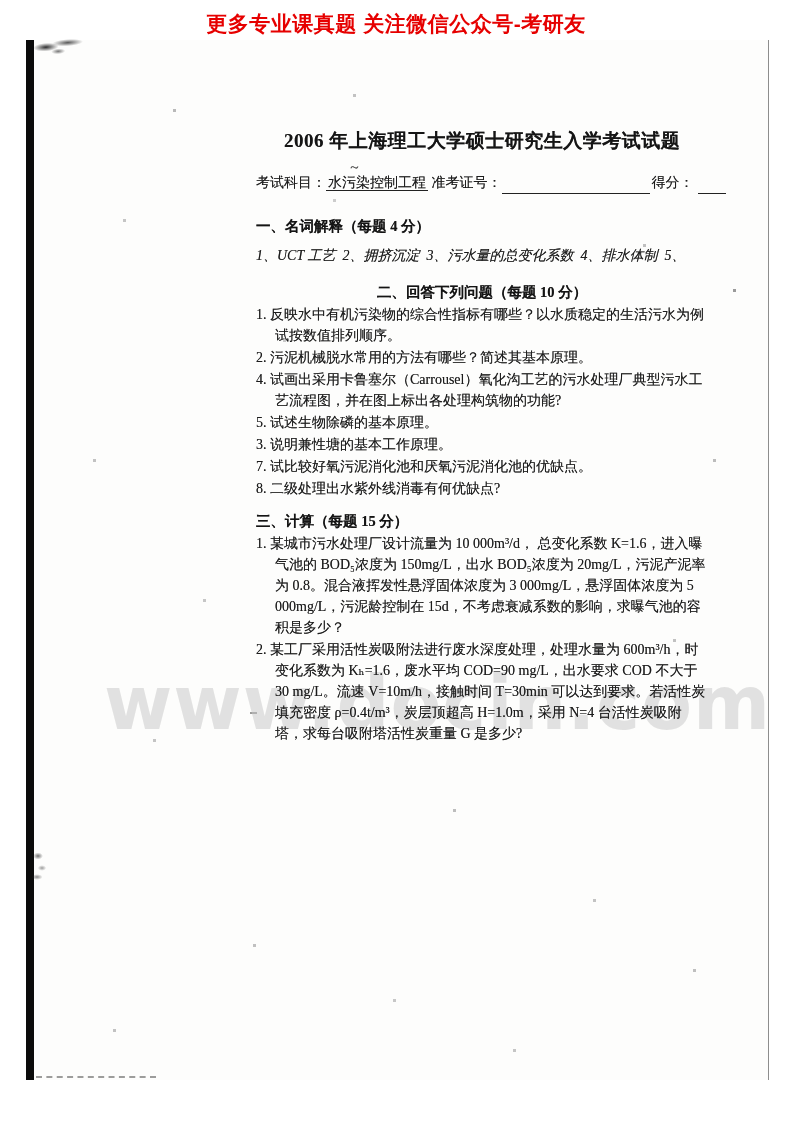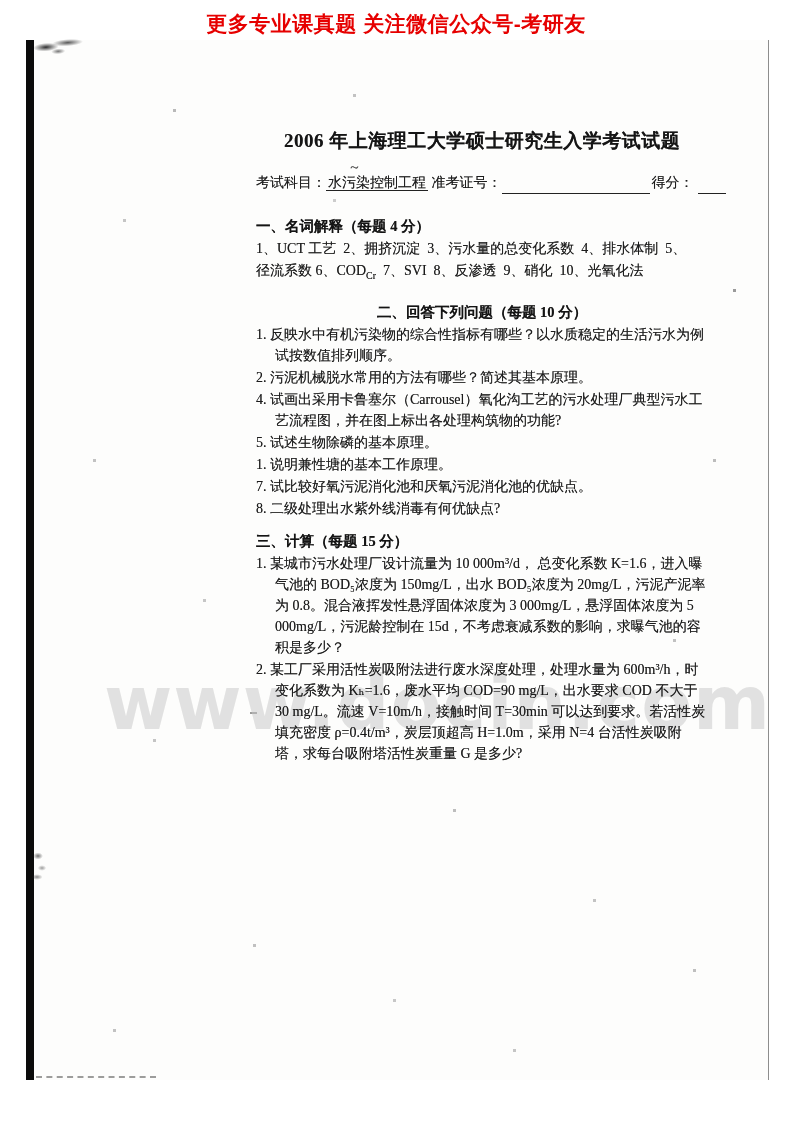--- a/index.html
+++ b/index.html
@@ -74,21 +74,21 @@
   .title-mark{margin:8px 0 0 92px;color:#555;font-size:13px;line-height:10px;}
   .subject-line{white-space:nowrap;}
   .u-subject{border-bottom:1.5px solid #222;padding:0 2px;}
   .blank{display:inline-block;border-bottom:1.5px solid #222;height:14px;vertical-align:bottom;}
   .blank-ticket{width:148px;margin-right:2px;}
   .blank-score{width:28px;margin-left:4px;}
   .sec-heading{font-weight:bold;font-size:14.5px;margin:0;color:#141414;}
   .sec1-heading{margin-top:22px;}
   .sec2-heading{margin-top:16px;text-align:center;}
   .sec3-heading{margin-top:12px;}
-  .terms-line{white-space:pre-wrap;margin-top:1px;}
+  .terms-line{white-space:pre-wrap;margin-top:8px;font-style:italic;}
   .q-item{padding-left:19px;text-indent:-19px;margin-top:1px;}
   sub{font-size:10px;}
 </style>
 </head>
 <body>
 
 <div class="banner">更多专业课真题 关注微信公众号-考研友</div>
 
 <div class="scan-page">
 
@@ -105,28 +105,27 @@
     <h1 class="exam-title">2006 年上海理工大学硕士研究生入学考试试题</h1>
     <div class="title-mark">～</div>
 
     <div class="subject-line">
       <span>考试科目：</span><span class="u-subject">水污染控制工程</span>
       <span>准考证号：</span><span class="blank blank-ticket"></span><span>得分：</span><span class="blank blank-score"></span>
     </div>
 
     <h2 class="sec-heading sec1-heading">一、名词解释（每题 4 分）</h2>
     <div class="terms-line">1、UCT 工艺  2、拥挤沉淀  3、污水量的总变化系数  4、排水体制  5、</div>
-    <div class="terms-line"><span>径流系数 6、COD</span><sub>Cr</sub><span>  7、SVI  8、反渗透  9、硝化  10、光氧化法</span></div>
 
     <h2 class="sec-heading sec2-heading">二、回答下列问题（每题 10 分）</h2>
     <div class="q-item">1. 反映水中有机污染物的综合性指标有哪些？以水质稳定的生活污水为例试按数值排列顺序。</div>
     <div class="q-item">2. 污泥机械脱水常用的方法有哪些？简述其基本原理。</div>
     <div class="q-item">4. 试画出采用卡鲁塞尔（Carrousel）氧化沟工艺的污水处理厂典型污水工艺流程图，并在图上标出各处理构筑物的功能?</div>
     <div class="q-item">5. 试述生物除磷的基本原理。</div>
-    <div class="q-item">1. 说明兼性塘的基本工作原理。</div>
+    <div class="q-item">3. 说明兼性塘的基本工作原理。</div>
     <div class="q-item">7. 试比较好氧污泥消化池和厌氧污泥消化池的优缺点。</div>
     <div class="q-item">8. 二级处理出水紫外线消毒有何优缺点?</div>
 
     <h2 class="sec-heading sec3-heading">三、计算（每题 15 分）</h2>
     <div class="q-item">1. 某城市污水处理厂设计流量为 10 000m³/d， 总变化系数 K=1.6，进入曝气池的 BOD₅浓度为 150mg/L，出水 BOD₅浓度为 20mg/L，污泥产泥率为 0.8。混合液挥发性悬浮固体浓度为 3 000mg/L，悬浮固体浓度为 5 000mg/L，污泥龄控制在 15d，不考虑衰减系数的影响，求曝气池的容积是多少？</div>
     <div class="q-item">2. 某工厂采用活性炭吸附法进行废水深度处理，处理水量为 600m³/h，时变化系数为 Kₕ=1.6，废水平均 COD=90 mg/L，出水要求 COD 不大于 30 mg/L。流速 V=10m/h，接触时间 T=30min 可以达到要求。若活性炭填充密度 ρ=0.4t/m³，炭层顶超高 H=1.0m，采用 N=4 台活性炭吸附塔，求每台吸附塔活性炭重量 G 是多少?</div>
 
   </div>
 </div>
 

